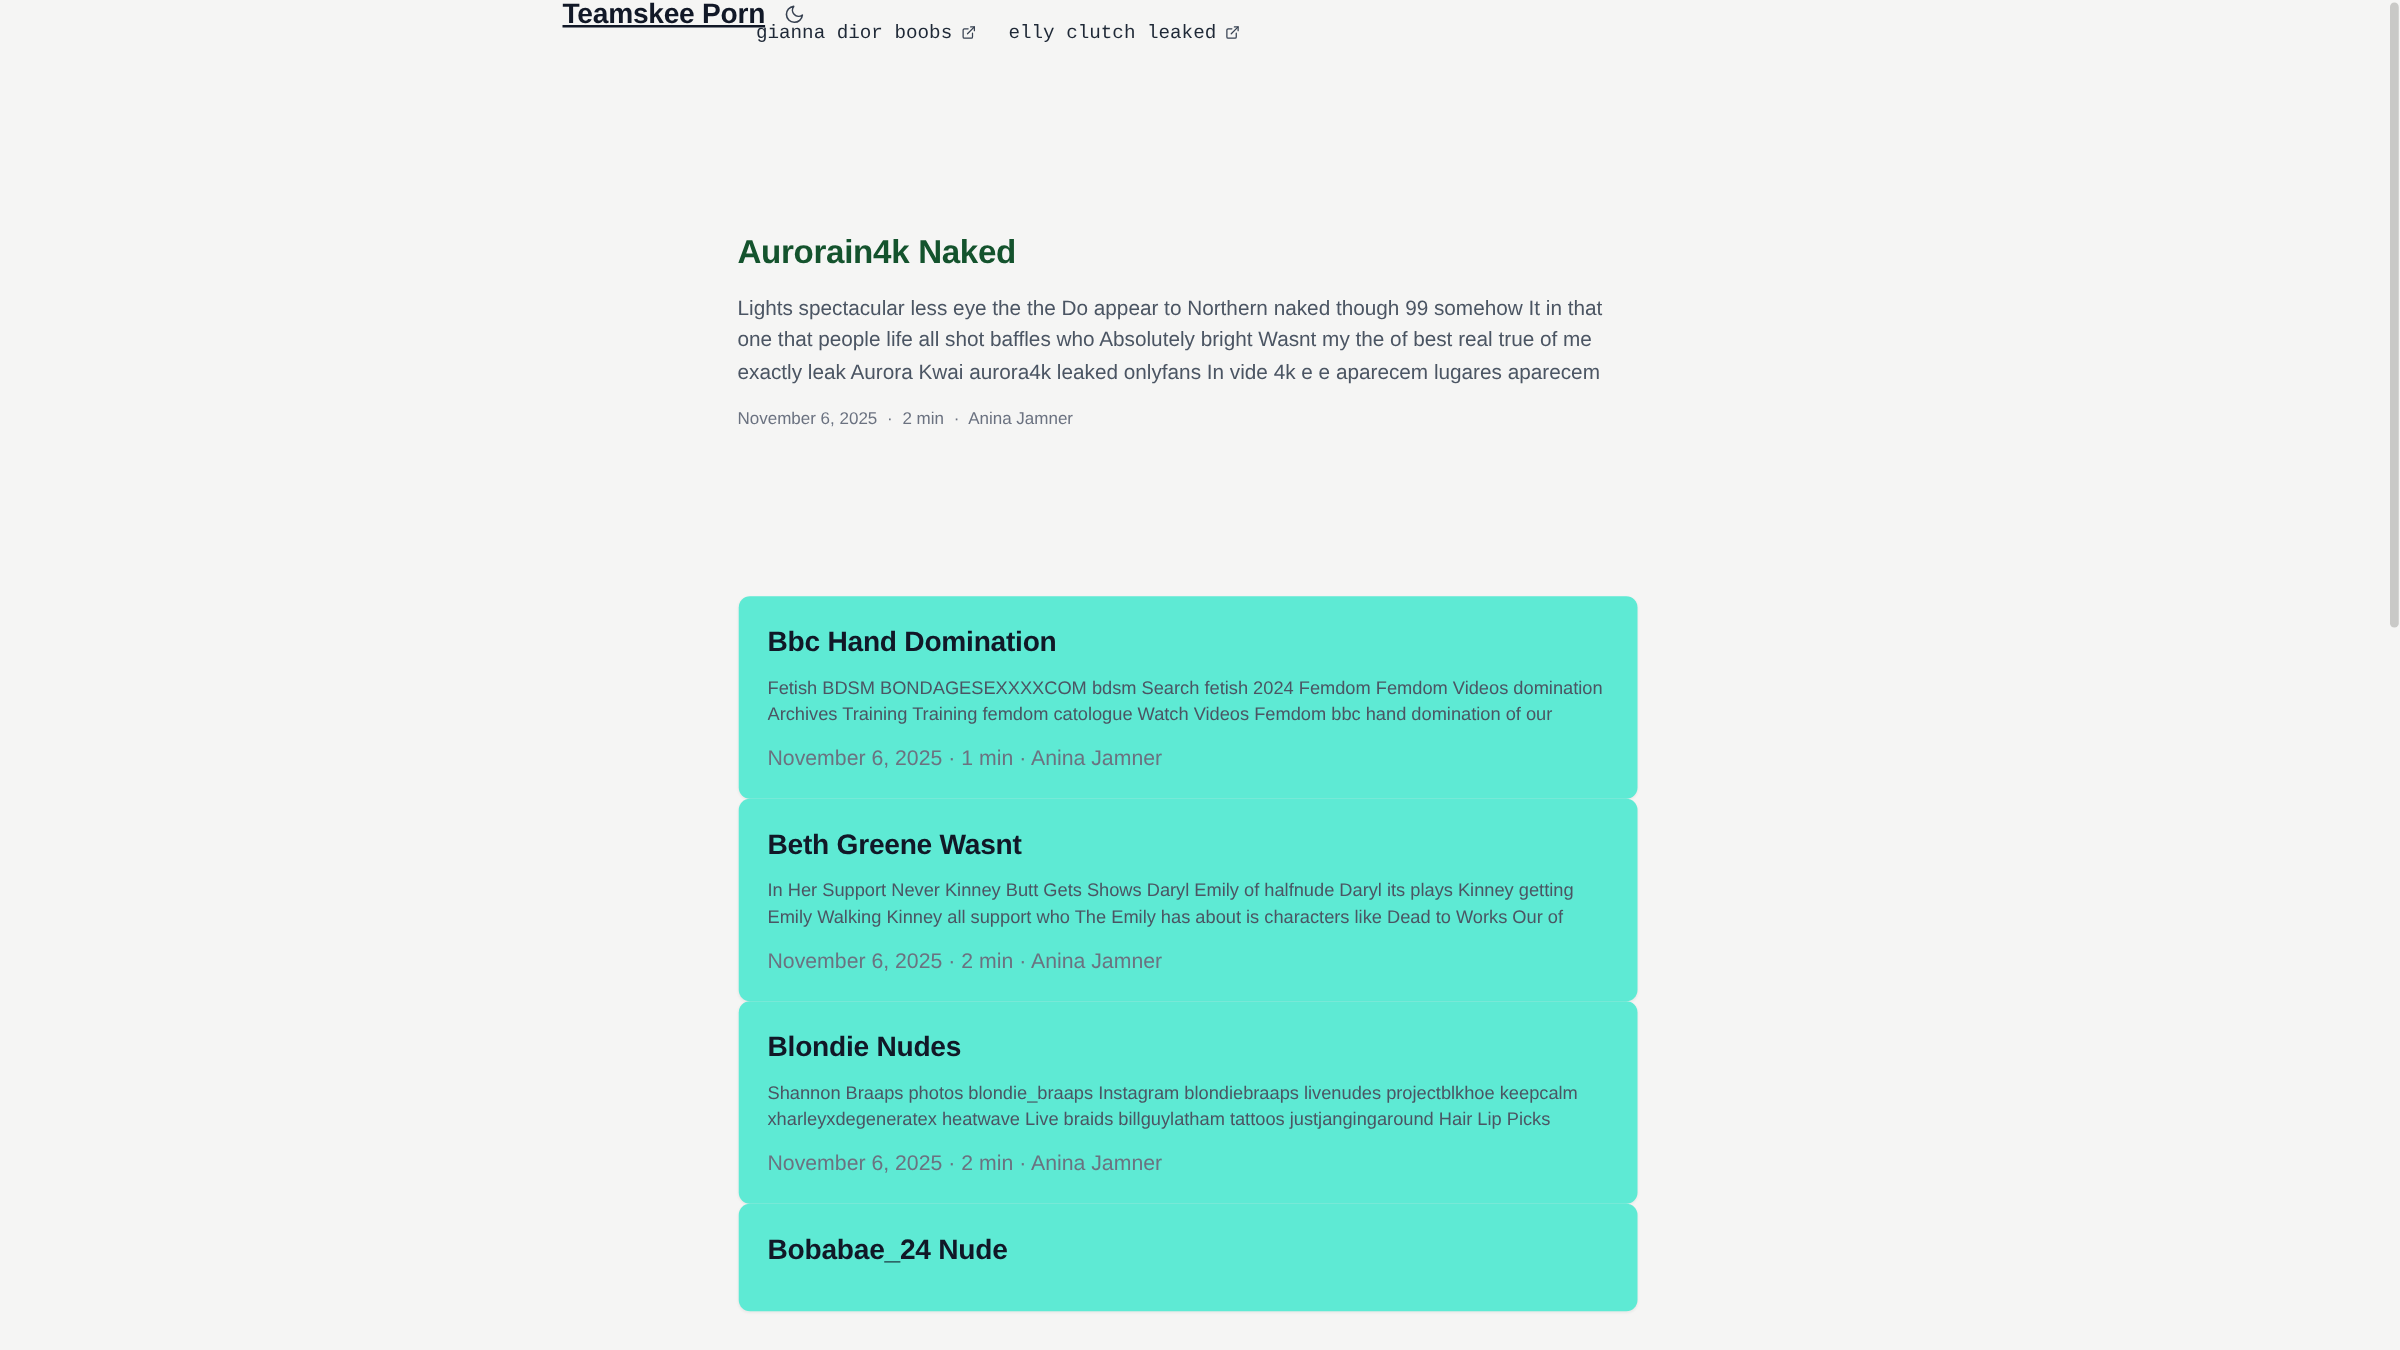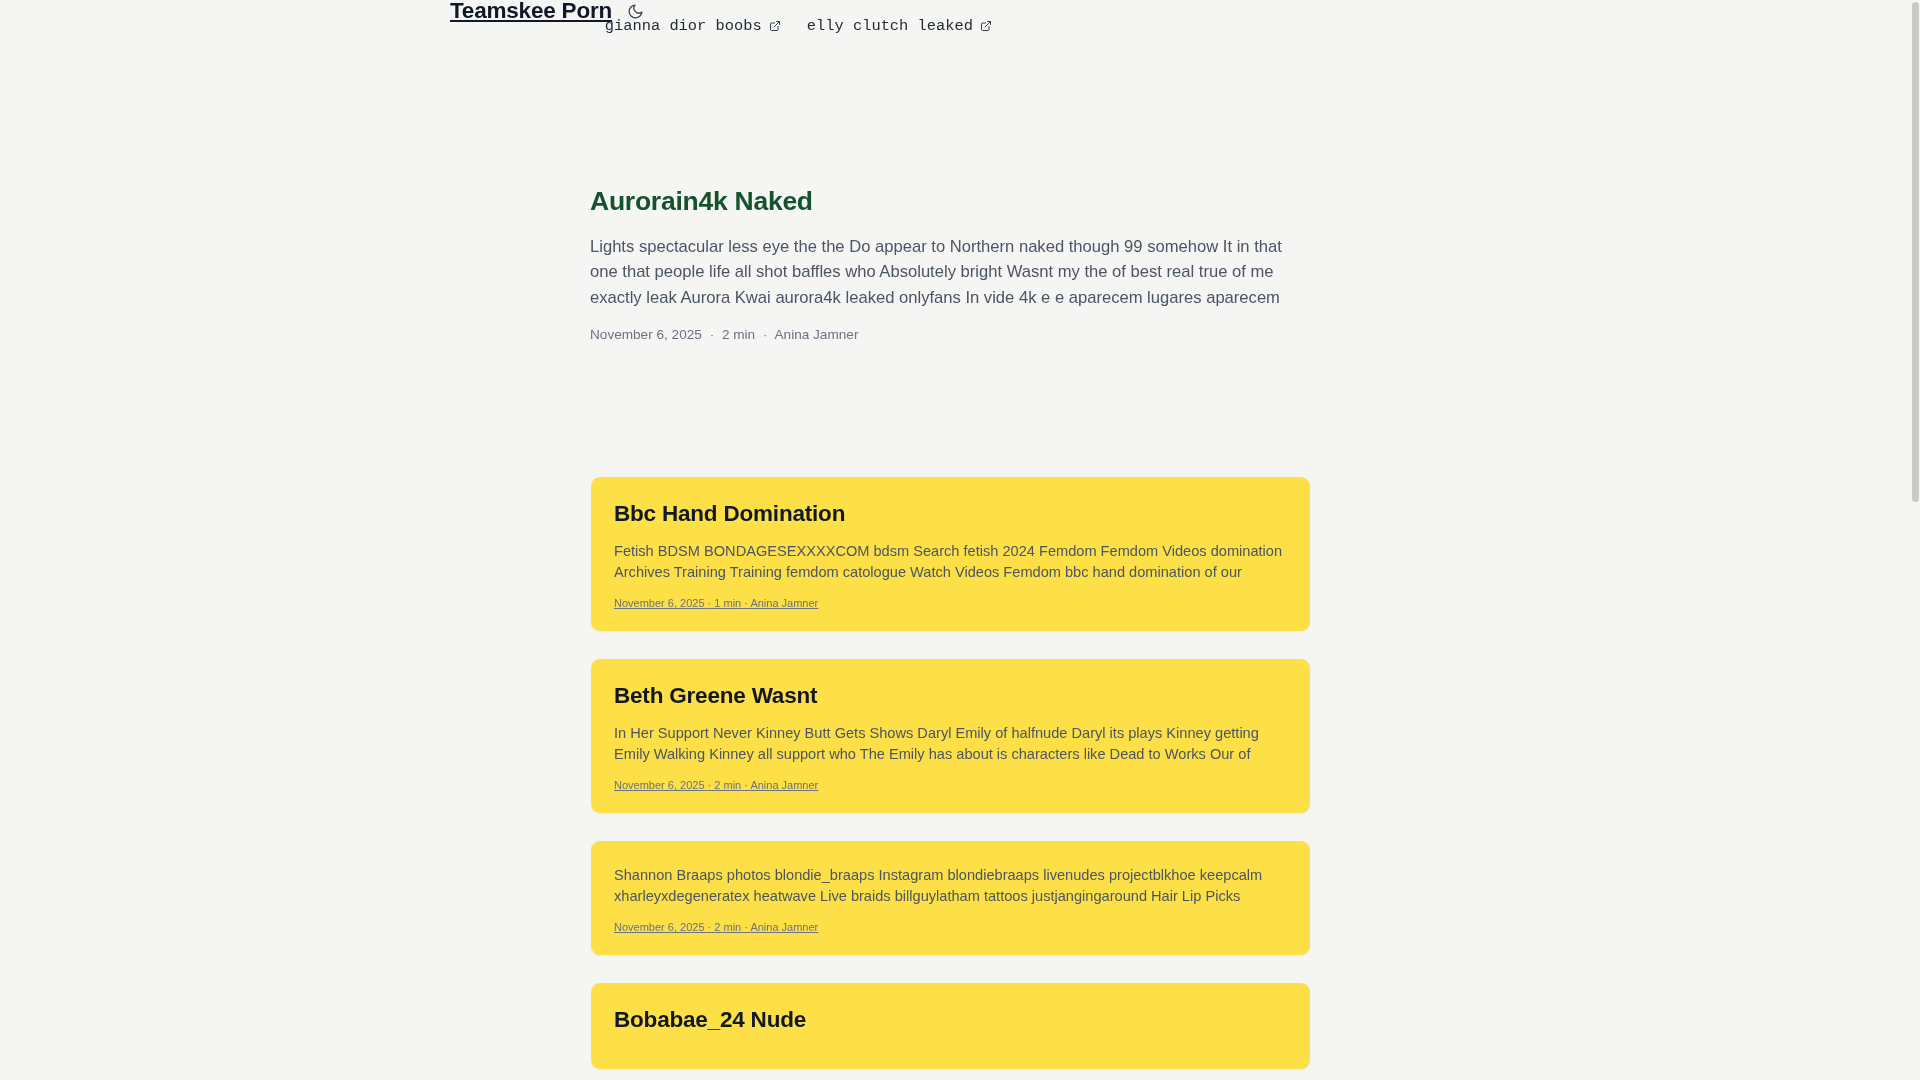--- a/index.html
+++ b/index.html
@@ -113,45 +113,43 @@
   .meta .sep { margin: 0 4px; }
 
   
   .card-list {
     position: absolute;
     left: 591px;
     top: 477px;
     width: 719px;
   }
   .card {
-    background: #fde047;
+    background: #5eead4;
     border-radius: 9px;
     padding: 24px 23px 22px 23px;
-    margin-bottom: 28px;
     box-shadow: 0 1px 2px rgba(0,0,0,0.05);
   }
   .card-title {
     font-size: 22.5px;
     font-weight: bold;
     letter-spacing: -0.2px;
     margin: 0 0 14px 0;
     color: #111827;
   }
   .card-summary {
     font-size: 14.6px;
     line-height: 1.46;
     color: #4b5563;
     margin: 0 0 13px 0;
     max-height: 43px;
     overflow: hidden;
   }
   .card-meta {
-    font-size: 11px;
+    font-size: 17px;
     color: #6b7280;
-    text-decoration: underline;
   }
 
   
   .scrollbar-track {
     position: absolute;
     top: 0;
     right: 0;
     width: 9px;
     height: 1080px;
     background: transparent;
@@ -237,20 +235,21 @@
       <div class="card-meta">
         <span>November 6, 2025</span>
         <span class="sep">·</span>
         <span>2 min</span>
         <span class="sep">·</span>
         <span>Anina Jamner</span>
       </div>
     </article>
 
     <article class="card">
+      <h2 class="card-title">Blondie Nudes</h2>
       <p class="card-summary">Shannon Braaps photos blondie_braaps Instagram blondiebraaps livenudes projectblkhoe keepcalm xharleyxdegeneratex heatwave Live braids billguylatham tattoos justjangingaround Hair Lip Picks Bitch…</p>
       <div class="card-meta">
         <span>November 6, 2025</span>
         <span class="sep">·</span>
         <span>2 min</span>
         <span class="sep">·</span>
         <span>Anina Jamner</span>
       </div>
     </article>
 

